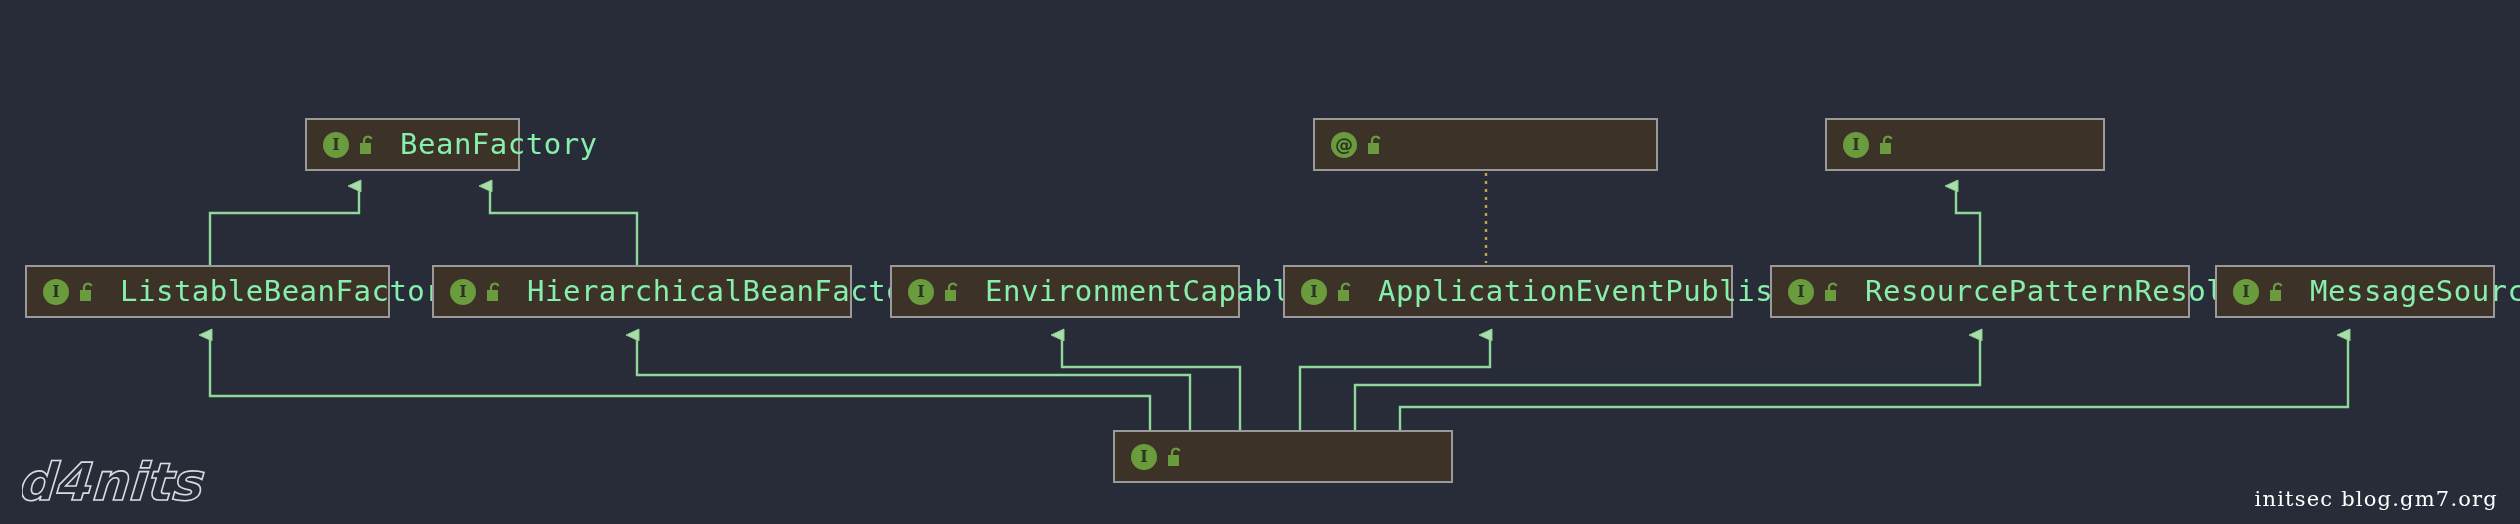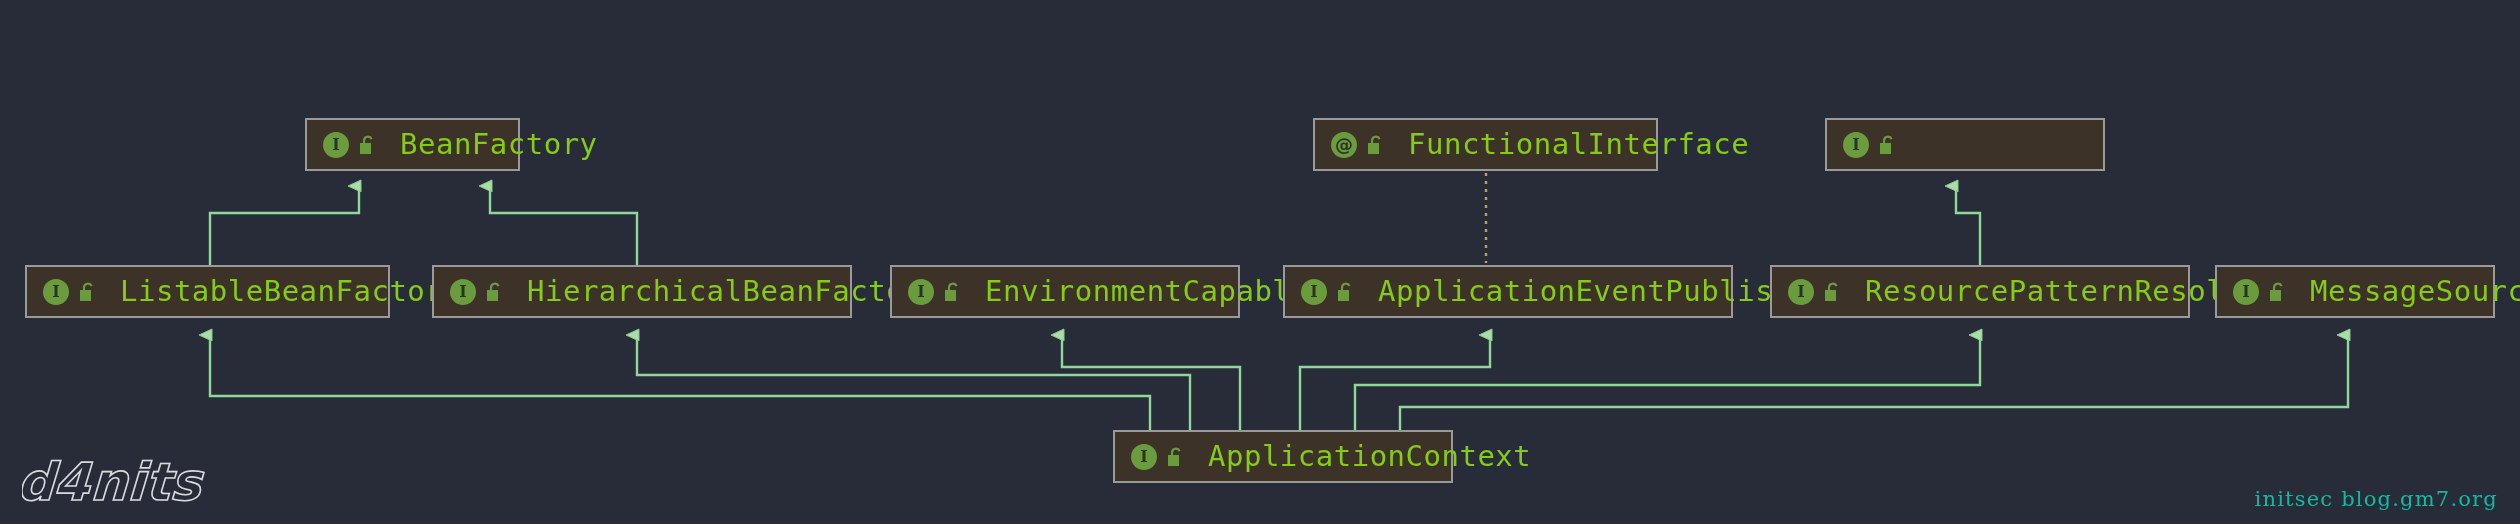--- a/index.html
+++ b/index.html
@@ -19,21 +19,21 @@
     background:#3c3228;
     border:2px solid #9a9a9a;
     height:53px;
     display:flex;
     align-items:center;
     padding:0 16px;
     z-index:5;
   }
   .node .ico-wrap{display:flex;align-items:center;gap:9px;flex:0 0 auto;}
   .node .label{
-    color:#84cc16;
+    color:#86efac;
     font-size:29px;
     line-height:1;
     letter-spacing:0.5px;
     margin-left:22px;
     white-space:nowrap;
   }
   .circ{
     width:26px;height:26px;border-radius:50%;
     background:#6a9c3e;
     display:flex;align-items:center;justify-content:center;
@@ -44,21 +44,21 @@
   .circ.annot{font-size:18px;font-family:"DejaVu Sans",sans-serif;}
   .lock{width:20px;height:22px;display:block;}
 
   #logo{
     position:absolute;left:22px;top:452px;
     width:260px;height:62px;
     z-index:3;opacity:.92;
   }
   #credit{
     position:absolute;right:22px;top:487px;
-    color:#14b8a6;
+    color:#ffffff;
     font-family:"DejaVu Serif",serif;
     font-size:21px;
     letter-spacing:1.2px;
     white-space:nowrap;
     z-index:3;
   }
 </style>
 </head>
 <body>
 
@@ -106,21 +106,20 @@
   </div>
 
   <div class="node" style="left:1313px;top:118px;width:345px;">
     <span class="ico-wrap">
       <span class="circ annot">@</span>
       <svg class="lock" viewBox="0 0 20 22">
         <path d="M6 9 V6.5 a4 4 0 0 1 7.6 -1.6" fill="none" stroke="#6a9c3e" stroke-width="2.2"></path>
         <rect x="2" y="9" width="11" height="11" fill="#6a9c3e"></rect>
       </svg>
     </span>
-    <span class="label">FunctionalInterface</span>
   </div>
 
   <div class="node" style="left:1825px;top:118px;width:280px;">
     <span class="ico-wrap">
       <span class="circ">I</span>
       <svg class="lock" viewBox="0 0 20 22">
         <path d="M6 9 V6.5 a4 4 0 0 1 7.6 -1.6" fill="none" stroke="#6a9c3e" stroke-width="2.2"></path>
         <rect x="2" y="9" width="11" height="11" fill="#6a9c3e"></rect>
       </svg>
     </span>
@@ -193,21 +192,20 @@
   </div>
 
   <div class="node" style="left:1113px;top:430px;width:340px;">
     <span class="ico-wrap">
       <span class="circ">I</span>
       <svg class="lock" viewBox="0 0 20 22">
         <path d="M6 9 V6.5 a4 4 0 0 1 7.6 -1.6" fill="none" stroke="#6a9c3e" stroke-width="2.2"></path>
         <rect x="2" y="9" width="11" height="11" fill="#6a9c3e"></rect>
       </svg>
     </span>
-    <span class="label">ApplicationContext</span>
   </div>
 
   <svg id="logo" viewBox="0 0 260 62">
     <text x="2" y="48" font-family="&quot;DejaVu Sans&quot;,sans-serif" font-size="52" font-weight="bold" font-style="italic" fill="none" stroke="#e8eaec" stroke-width="1.6" transform="skewX(-6)">d4nits</text>
   </svg>
 
   <div id="credit">initsec blog.gm7.org</div>
 
 </div>
 

